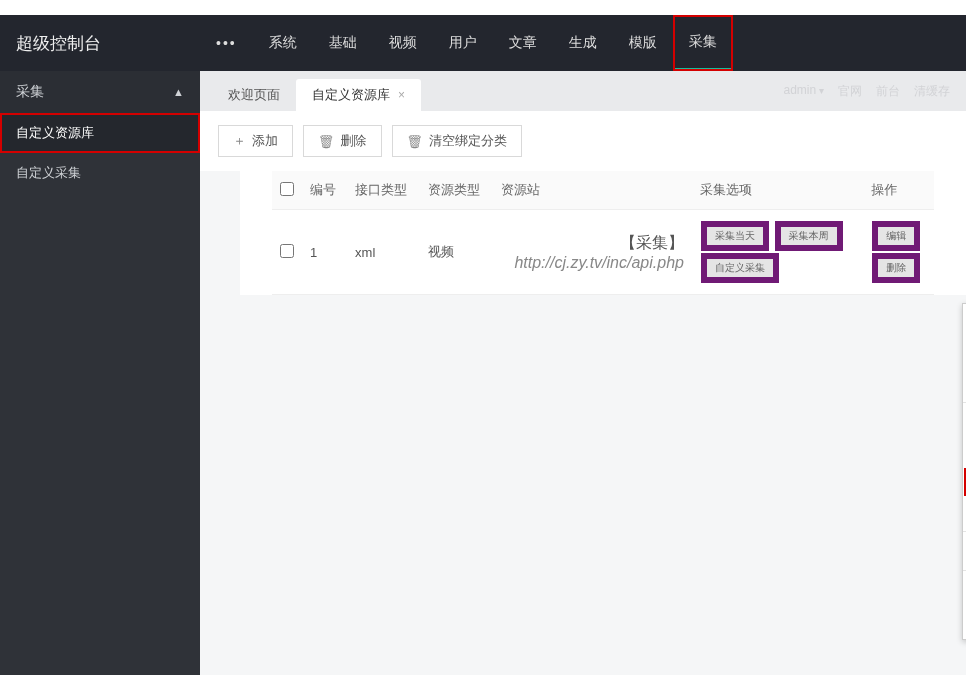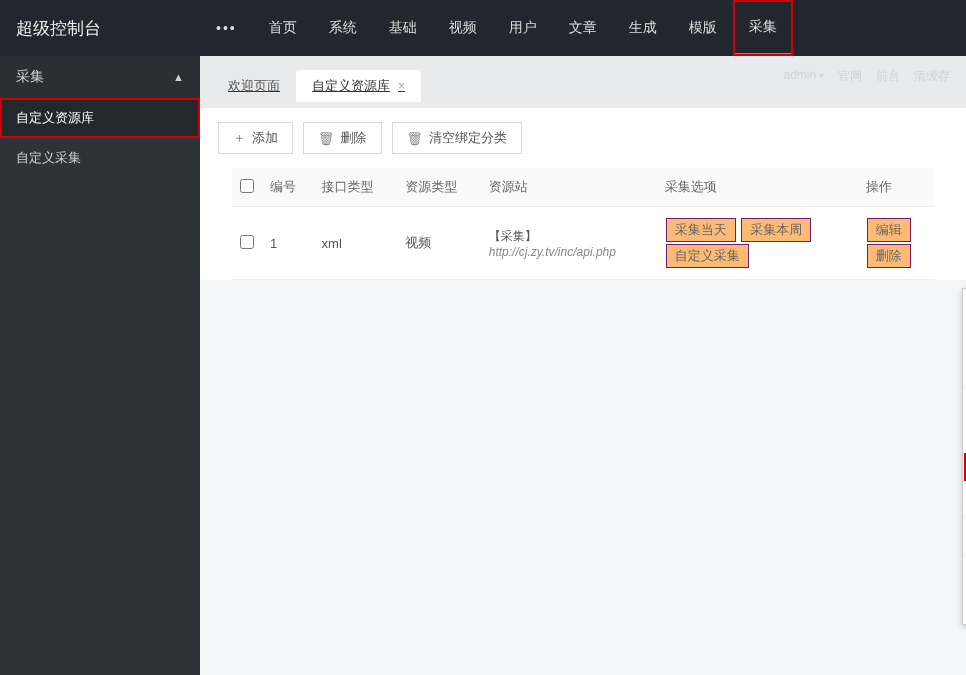--- a/index.html
+++ b/index.html
@@ -1,74 +1,73 @@
 <!DOCTYPE html>
 <html><head>
 <meta charset="utf-8">
 <style>
 * { margin: 0; padding: 0; box-sizing: border-box; font-family: "Microsoft YaHei", Arial, sans-serif; }
 body { width: 966px; height: 675px; background: #fff; font-size: 13px; color: #333; overflow: hidden; }
 
 
-.topbar { height: 56px; background: #23262e; display: flex; align-items: center; color: #fff; }
+.topbar { height: 56px; background: #23262e; display: flex; align-items: center; color: #fff; margin-top: 15px; }
 .brand { width: 200px; padding-left: 16px; font-size: 17px; font-weight: 500; color: #eee; }
 .nav { display: flex; align-items: center; gap: 0; height: 100%; }
 .nav-item { padding: 0 16px; height: 100%; display: flex; align-items: center; font-size: 14px; color: #ddd; cursor: pointer; position: relative; }
 .nav-item.dots { letter-spacing: 2px; }
 .nav-item.active { border-bottom: 3px solid #1abc9c; }
 .nav-item.hl { outline: 2px solid #d40000; outline-offset: -2px; }
 
 
 .main { display: flex; height: calc(100% - 56px); }
 .sidebar { width: 200px; background: #2f3238; color: #cfd2d6; }
 .side-head { height: 42px; display: flex; align-items: center; justify-content: space-between; padding: 0 16px; font-size: 14px; background: #2b2e34; }
 .side-item { height: 40px; display: flex; align-items: center; padding-left: 16px; cursor: pointer; font-size: 13px; }
 .side-item.active { background: #24272d; color: #fff; }
 .side-item.hl { outline: 2px solid #d40000; outline-offset: -2px; }
 .arrow-up-icon { font-size: 11px; color: #cfd2d6; }
 
 
 .content { flex: 1; background: #f5f6f7; position: relative; }
-.tabs { height: 52px; background: #e9eaec; display: flex; align-items: center; padding-left: 12px; position: relative; text-decoration: underline; }
+.tabs { height: 40px; background: #e9eaec; display: flex; align-items: center; padding-left: 12px; position: relative; }
 .tab { height: 32px; padding: 0 16px; display: flex; align-items: center; font-size: 13px; color: #555; cursor: pointer; border-radius: 3px 3px 0 0; margin-top: 8px; }
 .tab.active { background: #fff; color: #333; }
 .tab .close { margin-left: 8px; color: #aaa; font-size: 12px; }
 .ghost-links { position: absolute; right: 16px; top: 12px; color: #d2d3d6; font-size: 12px; display: flex; gap: 14px; }
 .ghost-links span.caret::after { content: " ▾"; font-size: 10px; }
 
 .toolbar { display: flex; gap: 10px; padding: 14px 18px; background: #fff; margin: 0; }
 .btn { border: 1px solid #d9d9d9; background: #fff; padding: 6px 14px; display: flex; align-items: center; gap: 6px; font-size: 13px; cursor: pointer; color: #555; }
 .btn .ico { font-size: 13px; color: #888; }
 
 
-.table-wrap { padding: 0 32px; background: #fff; }
+.table-wrap { padding: 0 32px; background: #fff; margin-left: 40px; }
 table { width: 100%; border-collapse: collapse; font-size: 13px; }
 th, td { text-align: left; padding: 10px 8px; border-bottom: 1px solid #eee; color: #555; }
 th { background: #fafafa; font-weight: 500; color: #666; }
 .chk { width: 26px; }
 .chk input { width: 14px; height: 14px; }
-.minibtn { display: inline-block; border: 1px solid #701a75; padding: 2px 8px; font-size: 13px; color: #666; background: #fdba74; margin: 1px; cursor: pointer; }
-.res-link { text-align: left; font-size: 12px; }
+.minibtn { display: inline-block; border: 6px solid #701a75; padding: 2px 8px; font-size: 10px; color: #666; background: #e5e5e5; margin: 1px; cursor: pointer; }
+.res-link { text-align: right; font-size: 16px; }
 .res-link .ttl { color: #555; }
 .res-link .url { color: #888; font-style: italic; }
 
 
 .ctxmenu { position: absolute; left: 762px; top: 232px; width: 190px; background: #fff; border: 1px solid #ccc; box-shadow: 0 2px 6px rgba(0,0,0,.2); font-size: 13px; padding: 4px 0; z-index: 50; }
 .ctxitem { padding: 6px 14px; cursor: pointer; color: #333; }
 .ctxitem.hl { outline: 2px solid #d40000; outline-offset: -3px; }
 .ctxsep { height: 1px; background: #e4e4e4; margin: 4px 0; }
 </style>
 </head>
 <body>
 
 <div class="topbar">
   <div class="brand">超级控制台</div>
   <div class="nav">
     <div class="nav-item dots">•••</div>
-    <div class="nav-item">首页</div>
     <div class="nav-item">系统</div>
     <div class="nav-item">基础</div>
     <div class="nav-item">视频</div>
     <div class="nav-item">用户</div>
     <div class="nav-item">文章</div>
     <div class="nav-item">生成</div>
     <div class="nav-item">模版</div>
     <div class="nav-item active hl">采集</div>
   </div>
 </div>

